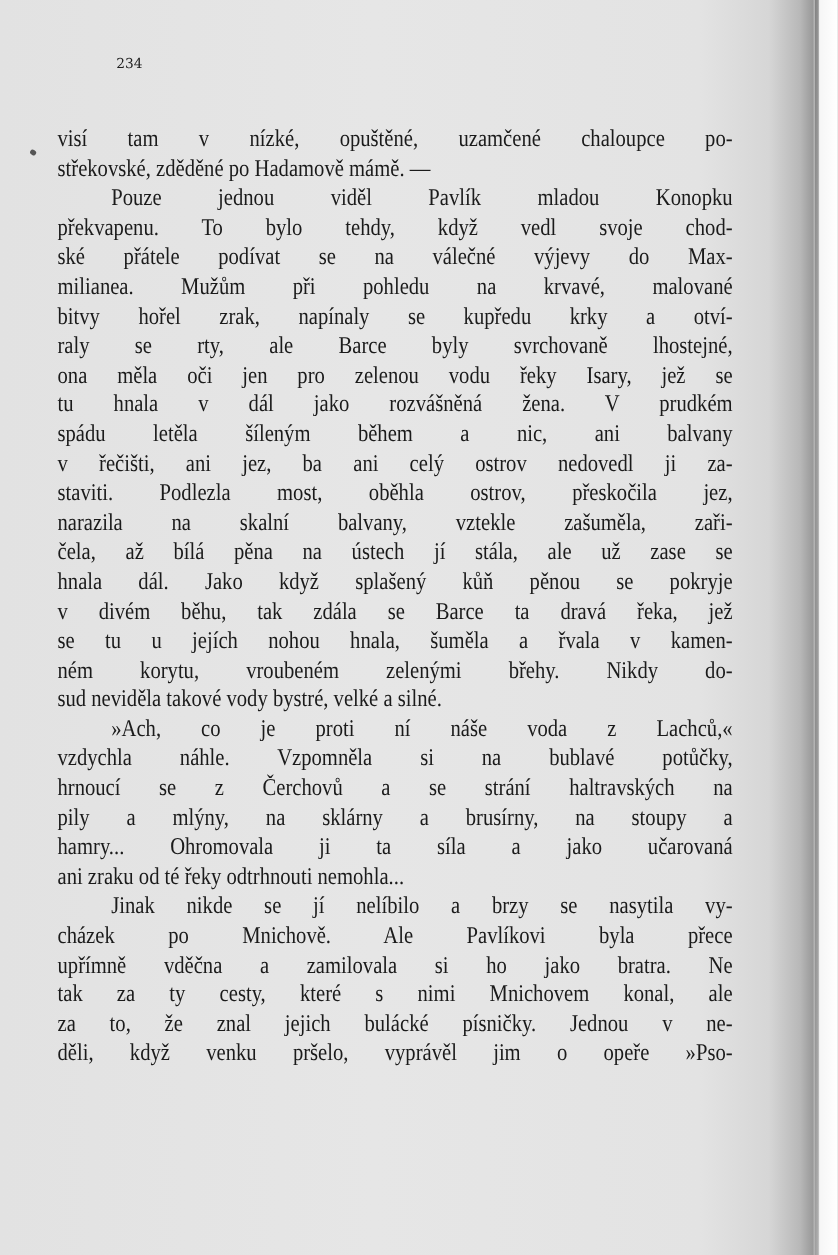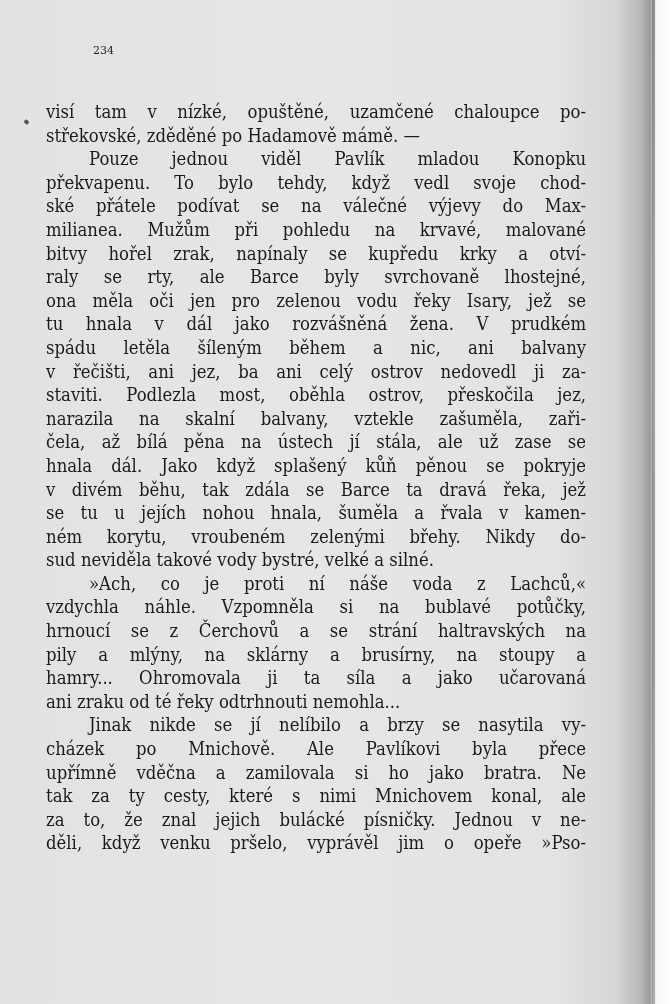--- a/index.html
+++ b/index.html
@@ -12,20 +12,21 @@
     position: absolute; left: 0; top: 0; width: 670px; height: 1004px;
     background: linear-gradient(to right, #e2e2e2 0px, #e6e6e6 300px, #e3e3e3 560px, #d6d6d6 615px, #b8b8b8 640px, #9a9a9a 650px, #f6f6f6 656px, #ffffff 670px);
   }
   .page-number {
     position: absolute; left: 45px; top: 44px;
     font-size: 11px; color: #1e1e1e; letter-spacing: 0px; margin-left: 48px;
   }
   .text-block {
     position: absolute; left: 46px; top: 100px; width: 540px;
     color: #1b1b1b;
+    font-family: Liberation Serif, serif;
   }
   .line {
     height: 23.6px; line-height: 23.6px;
     font-size: 19.2px; white-space: nowrap;
     text-align: justify; text-align-last: justify;
     transform: scaleX(0.86); transform-origin: left center; width: 628px;
   }
   .line.last { text-align-last: left; }
   .line.indent { padding-left: 50px; box-sizing: border-box; }
   .gutter-line {

